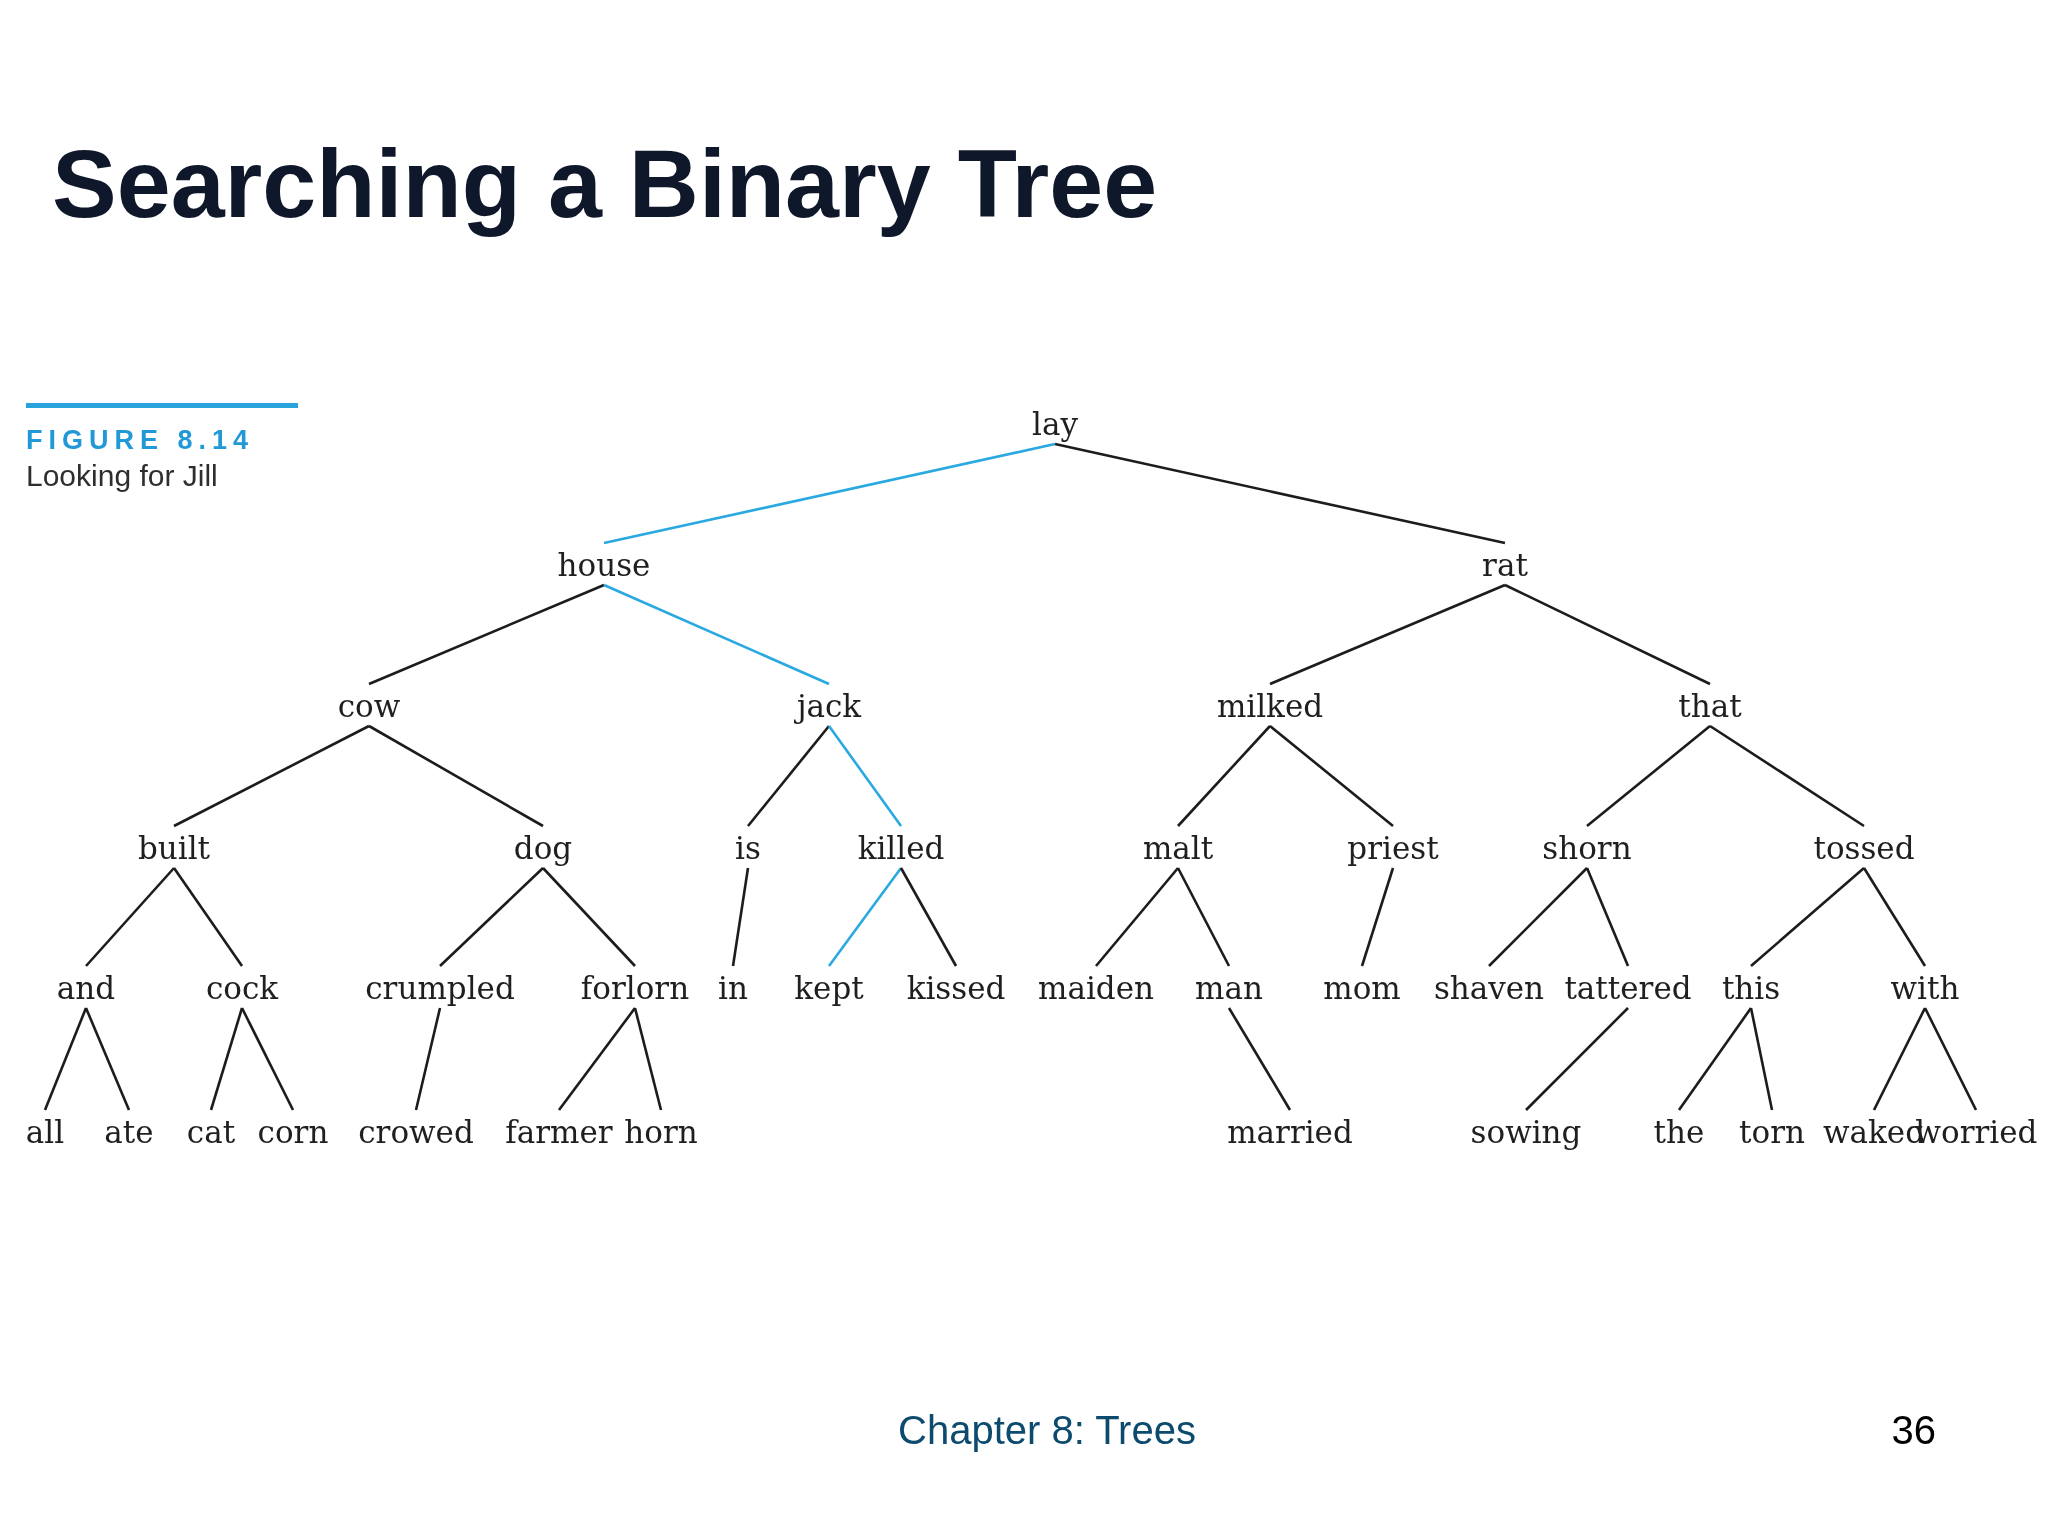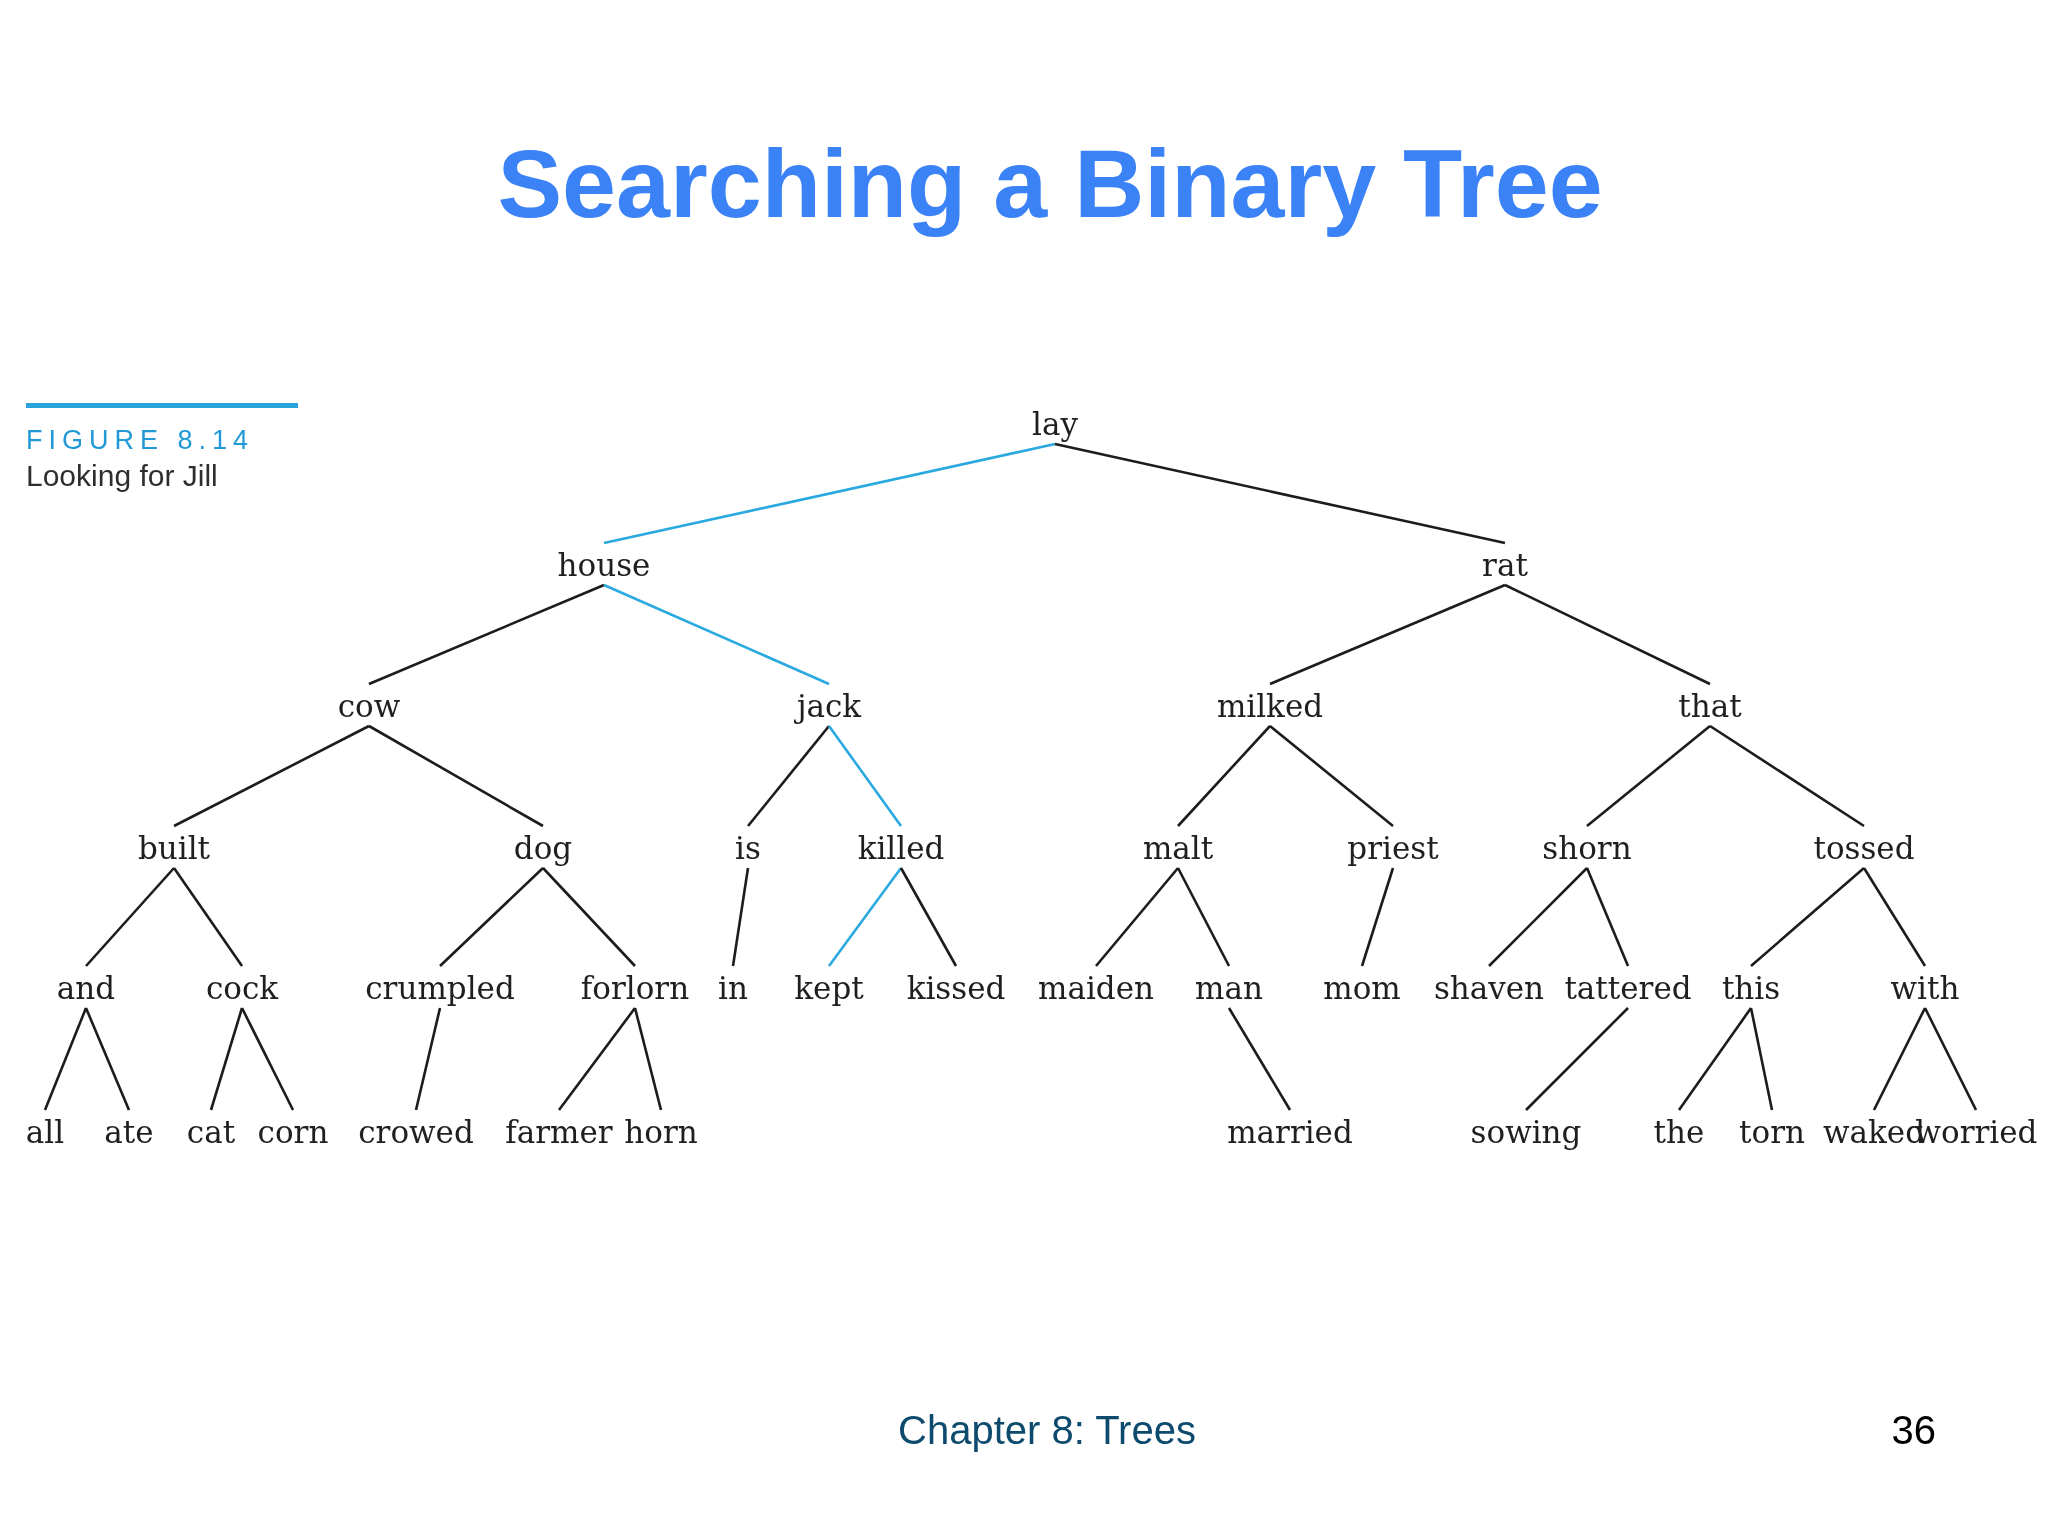--- a/index.html
+++ b/index.html
@@ -11,42 +11,42 @@
     overflow: hidden;
     font-family: "Liberation Sans", sans-serif;
   }
   .slide-title {
     position: absolute;
     top: 128px;
     left: 0;
     width: 100%;
     padding-left: 52px;
     box-sizing: border-box;
-    text-align: center;
+    text-align: left;
     font-size: 97px;
     font-weight: 700;
-    color: #3b82f6;
+    color: #0f172a;
     letter-spacing: 0px;
     white-space: nowrap;
   }
   .figure-block {
     position: absolute;
     left: 26px;
     top: 403px;
     width: 320px;
   }
   .figure-rule {
     width: 272px;
     height: 5px;
     background: #2aa3dc;
   }
   .figure-label {
     margin-top: 17px;
     font-size: 27px;
-    font-weight: 400;
+    font-weight: 700;
     letter-spacing: 6px;
     color: #2199d6;
     white-space: nowrap;
   }
   .figure-caption {
     margin-top: 3px;
     font-size: 30px;
     font-weight: 400;
     color: #2e2e2e;
     white-space: nowrap;

